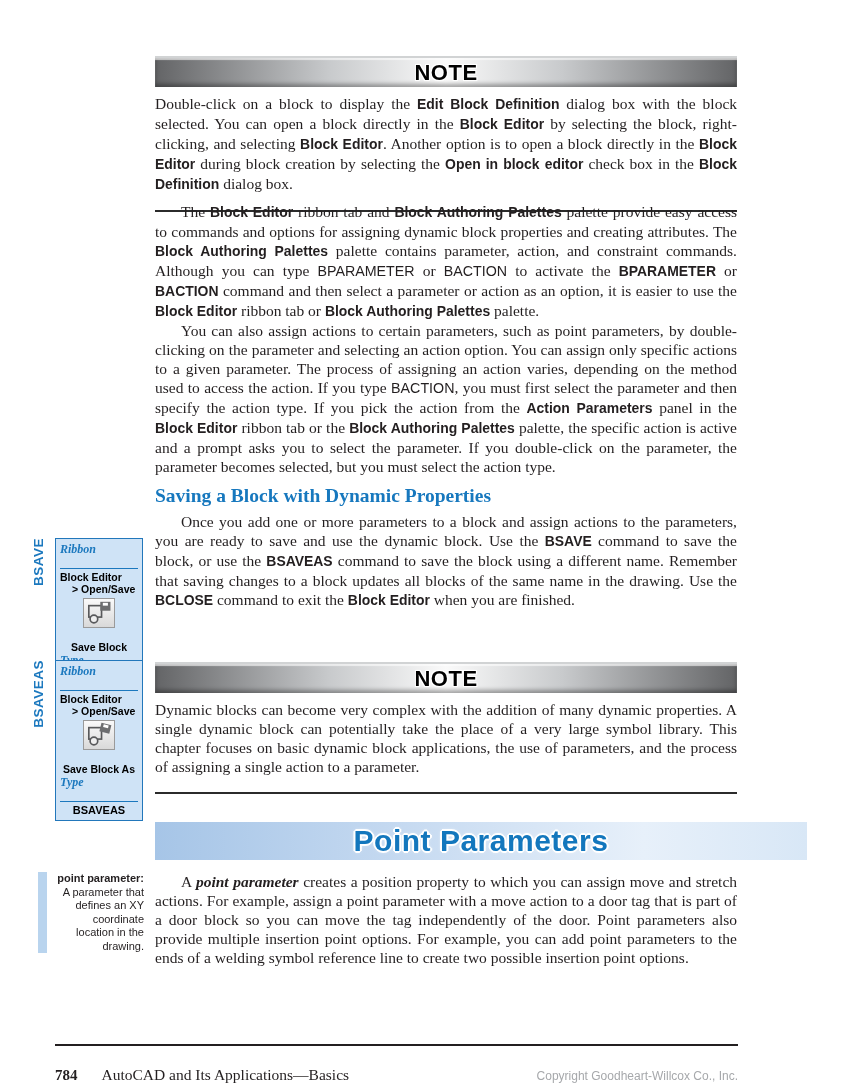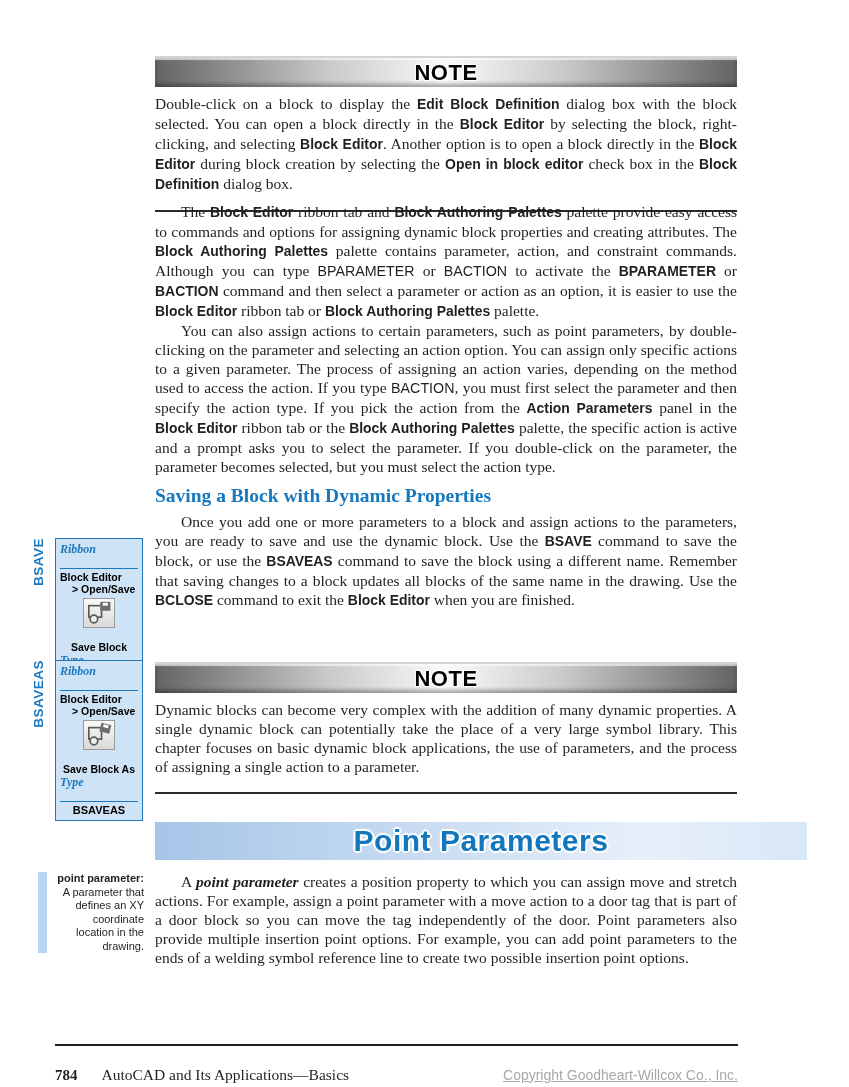--- a/index.html
+++ b/index.html
@@ -89,21 +89,21 @@
   }
 
   
   .footer{
     position:absolute;left:55px;top:1044px;width:683px;
     border-top:2px solid #231f20;padding-top:20px;
     display:flex;align-items:baseline;
   }
   .footer-num{font-weight:bold;font-size:15px;}
   .footer-title{margin-left:24px;font-size:15.5px;}
-  .footer-copy{margin-left:auto;font-family:"Liberation Sans",sans-serif;font-size:14px;color:#a6a8ab;text-decoration:underline;}
+  .footer-copy{margin-left:auto;font-family:"Liberation Sans",sans-serif;font-size:12px;color:#a6a8ab;}
 </style>
 </head>
 <body>
 
 <section class="col" style="top:56px;">
   <div class="note-bar">
     <span class="note-label">NOTE</span>
   </div>
   <p class="note-body"><span class="run-plain">Double-click on a block to display the </span><span class="run-cmd">Edit Block Definition</span><span class="run-plain"> dialog box with the block selected. You can open a block directly in the </span><span class="run-cmd">Block Editor</span><span class="run-plain"> by selecting the block, right-clicking, and selecting </span><span class="run-cmd">Block Editor</span><span class="run-plain">. Another option is to open a block directly in the </span><span class="run-cmd">Block Editor</span><span class="run-plain"> during block creation by selecting the </span><span class="run-cmd">Open in block editor</span><span class="run-plain"> check box in the </span><span class="run-cmd">Block Definition</span><span class="run-plain"> dialog box.</span></p>
   <hr class="note-rule">

